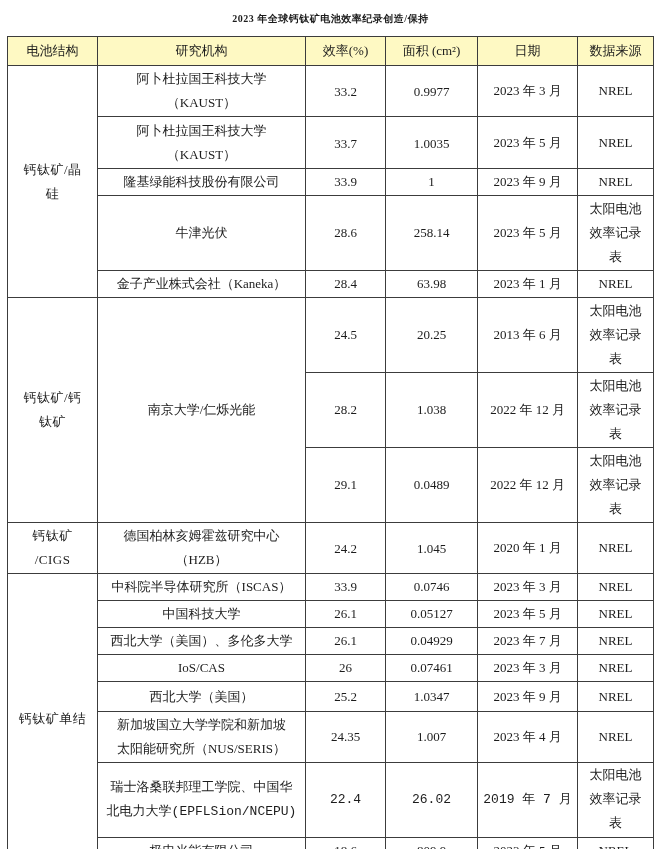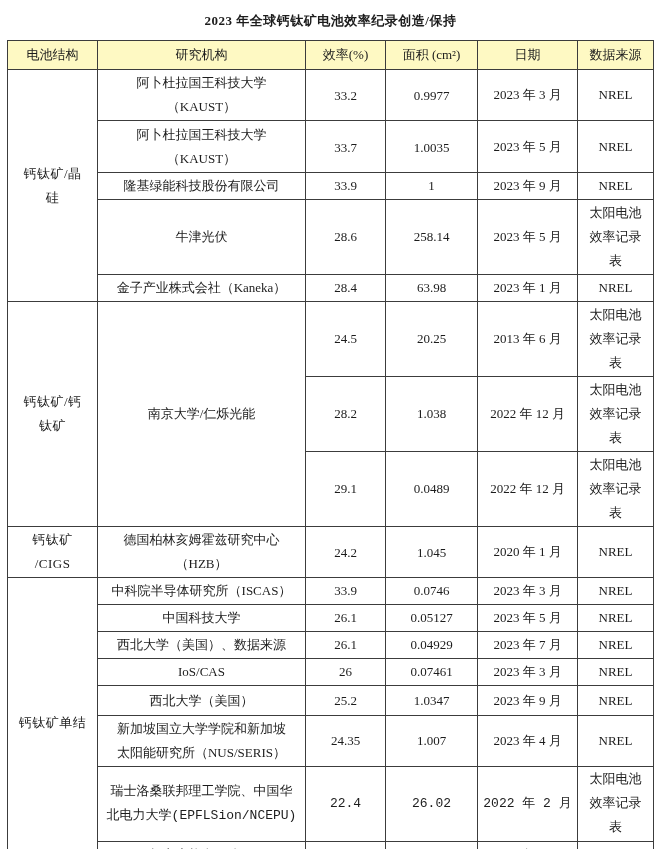--- a/index.html
+++ b/index.html
@@ -15,21 +15,21 @@
     color: #1c1c1c;
   }
   .page {
     width: 661px;
     height: 849px;
     box-sizing: border-box;
     padding-top: 10px;
   }
   .title {
     text-align: center;
-    font-size: 13px;
+    font-size: 10px;
     font-weight: bold;
     margin: 2px 0 10px 0;
     letter-spacing: 0.5px;
   }
   table.records-table {
     border-collapse: collapse;
     table-layout: fixed;
     margin: 0 auto;
     width: 646px;
   }
@@ -169,21 +169,21 @@
           <td>NREL</td>
         </tr>
         <tr style="height: 24px;">
           <td>中国科技大学</td>
           <td>26.1</td>
           <td>0.05127</td>
           <td>2023 年 5 月</td>
           <td>NREL</td>
         </tr>
         <tr style="height: 25px;">
-          <td>西北大学（美国）、数据来源</td>
+          <td>西北大学（美国）、多伦多大学</td>
           <td>26.1</td>
           <td>0.04929</td>
           <td>2023 年 7 月</td>
           <td>NREL</td>
         </tr>
         <tr style="height: 25px;">
           <td>IoS/CAS</td>
           <td>26</td>
           <td>0.07461</td>
           <td>2023 年 3 月</td>
@@ -202,21 +202,21 @@
           <td>24.35</td>
           <td>1.007</td>
           <td>2023 年 4 月</td>
           <td>NREL</td>
         </tr>
         <tr style="height: 72px; font-family: Liberation Mono, monospace;">
           <td>瑞士洛桑联邦理工学院、中国华
 北电力大学(EPFLSion/NCEPU)</td>
           <td>22.4</td>
           <td>26.02</td>
-          <td>2022 年 2 月</td>
+          <td>2019 年 7 月</td>
           <td>太阳电池
 效率记录
 表</td>
         </tr>
         <tr style="height: 26px;">
           <td>极电光能有限公司</td>
           <td>18.6</td>
           <td>809.9</td>
           <td>2023 年 5 月</td>
           <td>NREL</td>

